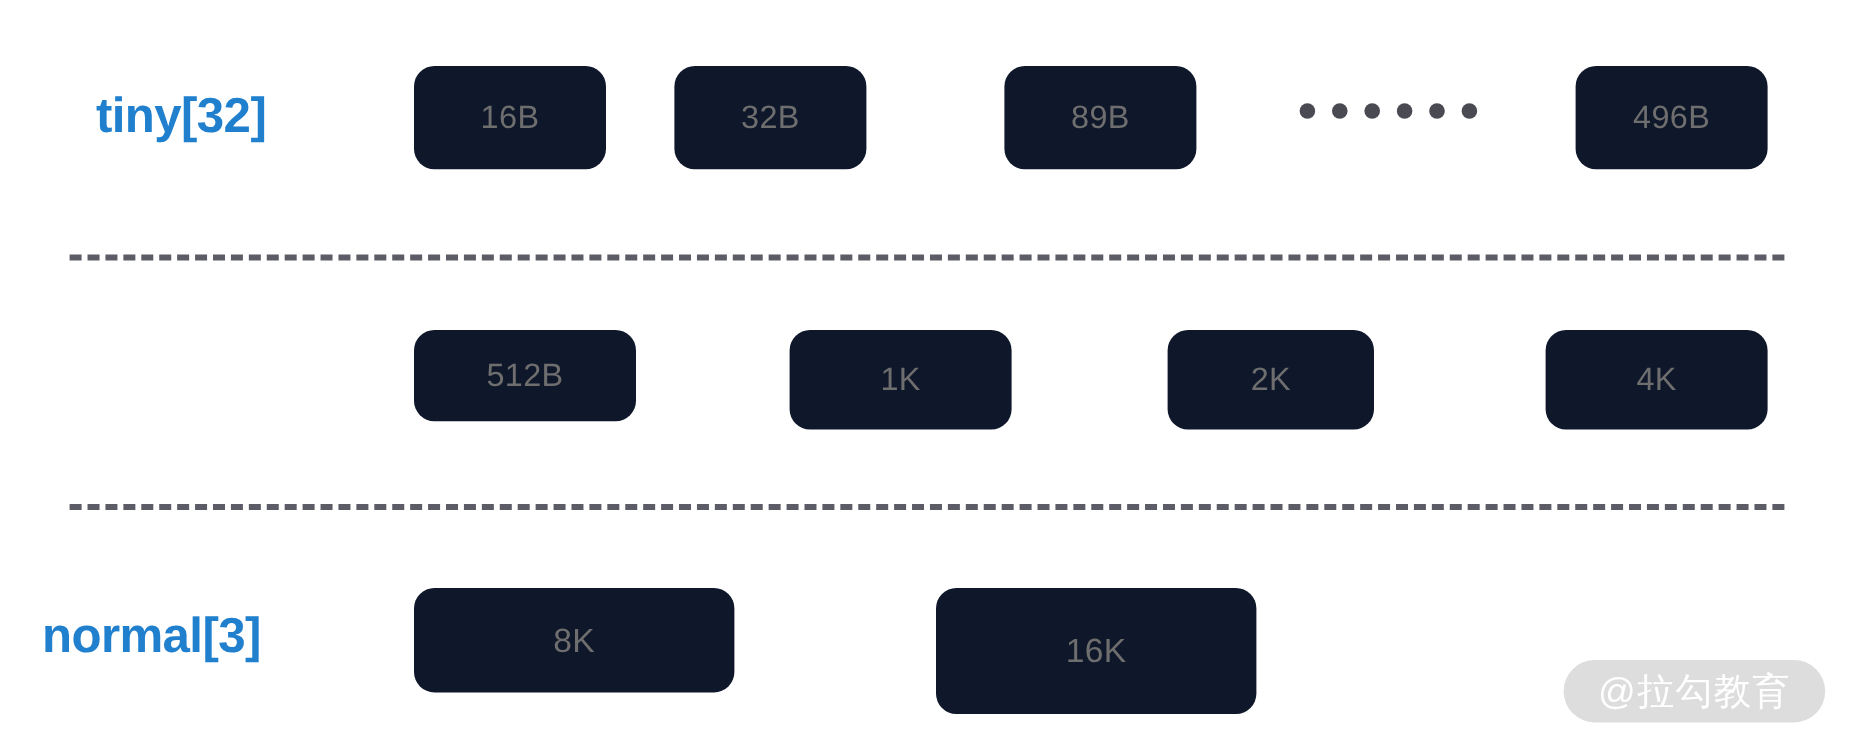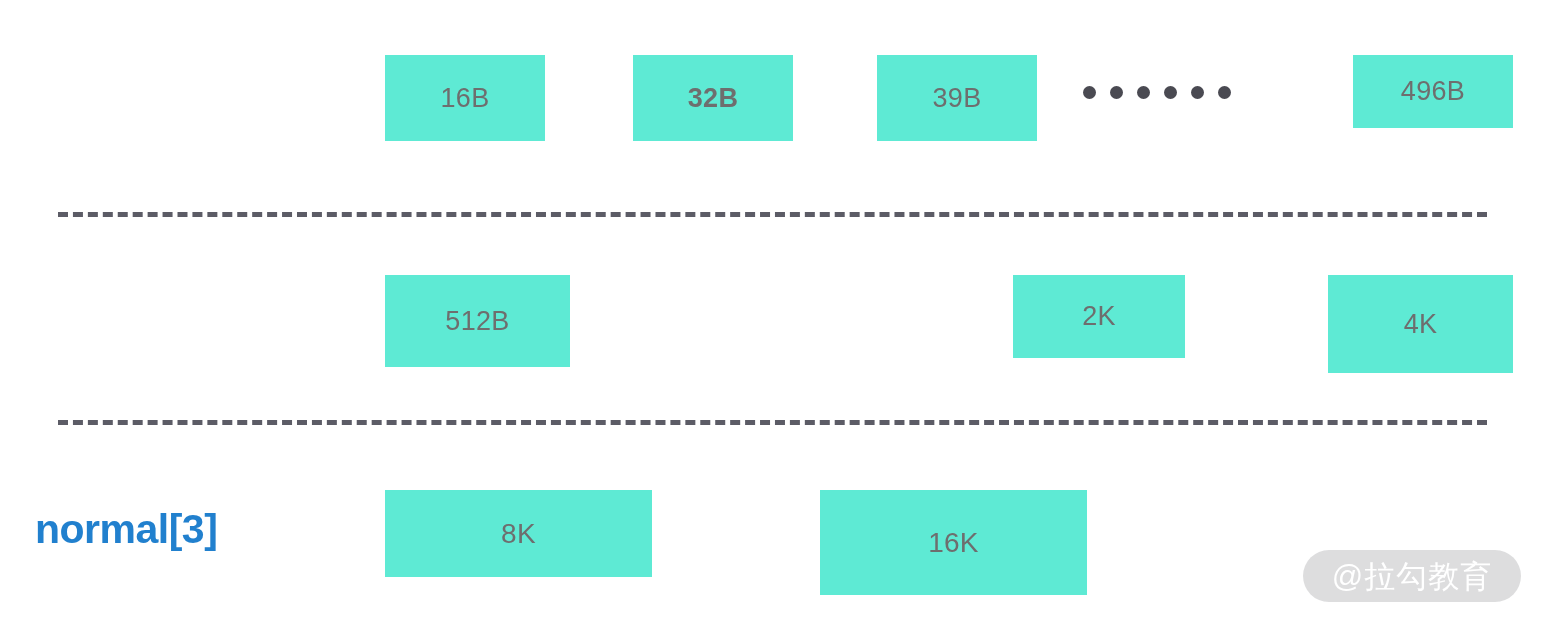--- a/index.html
+++ b/index.html
@@ -29,32 +29,31 @@
     font-weight: 700;
     letter-spacing: -0.5px;
     line-height: 1;
     white-space: nowrap;
     text-align: left;
   }
 
   
   .chunk {
     position: absolute;
-    background: #5eead4;
-    border-radius: 0;
+    background: #0f172a;
+    border-radius: 17px;
     display: flex;
     align-items: center;
     justify-content: center;
     color: #6e6e6e;
     font-size: 27px;
     font-weight: 400;
     letter-spacing: 0.3px;
     line-height: 1;
     box-sizing: border-box;
-    margin-left: 40px;
   }
   .chunk.wide  { font-size: 28px; }
 
   
   .ellipsis {
     position: absolute;
     display: flex;
     align-items: center;
     justify-content: space-between;
   }
@@ -86,47 +85,49 @@
     letter-spacing: 1px;
     line-height: 1;
     white-space: nowrap;
   }
 </style>
 </head>
 <body>
 
 <div id="canvas">
 
+  <div class="group-label" style="left:80px; top:76px; width:230px;">tiny[32]</div>
 
   <div class="chunk" style="left:345px; top:55px; width:160px; height:86px;">16B</div>
 
-  <div class="chunk" style="left:593px; top:55px; width:160px; height:86px;font-weight:bold;">32B</div>
+  <div class="chunk" style="left:562px; top:55px; width:160px; height:86px;">32B</div>
 
-  <div class="chunk" style="left:837px; top:55px; width:160px; height:86px;">39B</div>
+  <div class="chunk" style="left:837px; top:55px; width:160px; height:86px;">89B</div>
 
   <div class="ellipsis" style="left:1083px; top:85px; width:148px; height:14px;">
     <span class="dot"></span>
     <span class="dot"></span>
     <span class="dot"></span>
     <span class="dot"></span>
     <span class="dot"></span>
     <span class="dot"></span>
   </div>
 
-  <div class="chunk" style="left:1313px; top:55px; width:160px; height:73px;">496B</div>
+  <div class="chunk" style="left:1313px; top:55px; width:160px; height:86px;">496B</div>
 
   <div class="separator" style="left:58px; top:212px; width:1429px;"></div>
 
 
-  <div class="chunk" style="left:345px; top:275px; width:185px; height:92px;">512B</div>
+  <div class="chunk" style="left:345px; top:275px; width:185px; height:76px;">512B</div>
 
+  <div class="chunk" style="left:658px; top:275px; width:185px; height:83px;">1K</div>
 
   <div class="chunk" style="left:973px; top:275px; width:172px; height:83px;">2K</div>
 
-  <div class="chunk" style="left:1288px; top:275px; width:185px; height:98px;">4K</div>
+  <div class="chunk" style="left:1288px; top:275px; width:185px; height:83px;">4K</div>
 
   <div class="separator" style="left:58px; top:420px; width:1429px;"></div>
 
   <div class="group-label" style="left:35px; top:509px; width:270px;">normal[3]</div>
 
   <div class="chunk wide" style="left:345px; top:490px; width:267px; height:87px;">8K</div>
 
   <div class="chunk wide" style="left:780px; top:490px; width:267px; height:105px;">16K</div>
 
 

